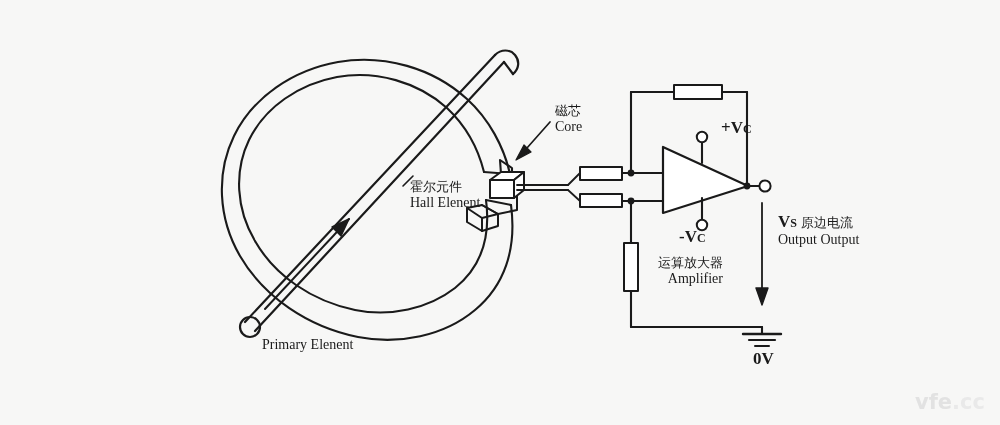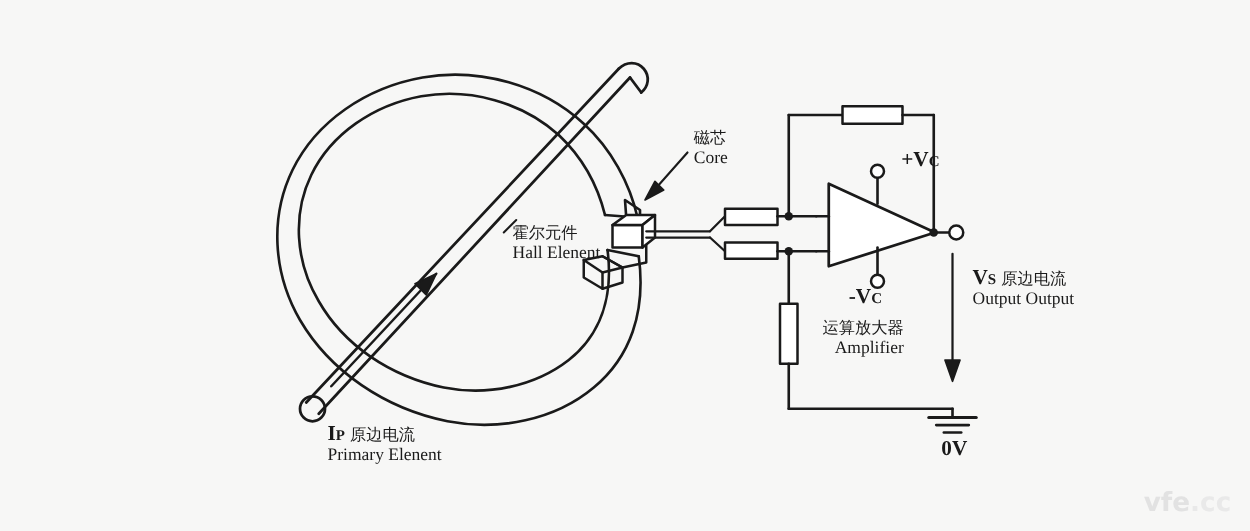--- a/index.html
+++ b/index.html
@@ -241,24 +241,20 @@
     <span class="row cn">磁芯</span>
     <span class="row en">Core</span>
   </div>
 
   <div class="lbl" id="label-hall">
     <span class="row cn">霍尔元件</span>
     <span class="row en">Hall Elenent</span>
   </div>
 
   <div class="lbl" id="label-primary">
-    <span class="row">
-      <span class="sym">I</span><span class="sub">P</span>
-      <span class="cn">原边电流</span>
-    </span>
     <span class="row en">Primary Elenent</span>
   </div>
 
   <div class="lbl" id="label-vplus">
     <span class="sym">+</span><span class="sym">V</span><span class="sub">C</span>
   </div>
 
   <div class="lbl" id="label-vminus">
     <span class="sym">-</span><span class="sym">V</span><span class="sub">C</span>
   </div>

